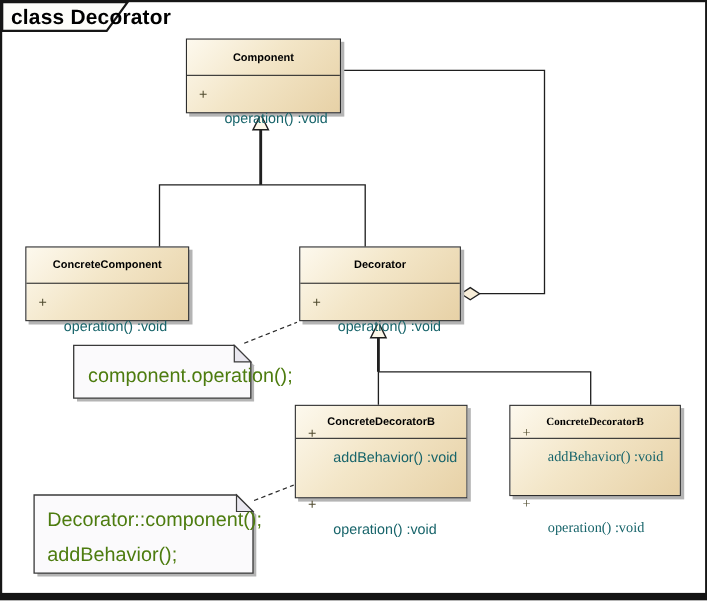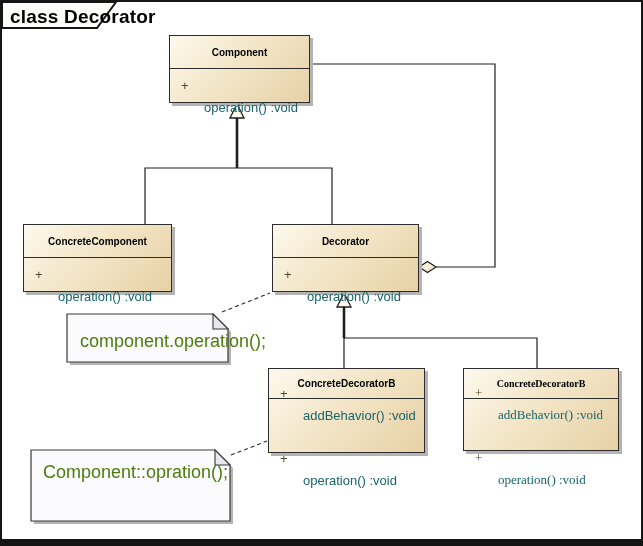--- a/index.html
+++ b/index.html
@@ -140,18 +140,19 @@
         <span class="sig">operation() :void</span>
       </div>
     </div>
   </div>
 
   <div class="note-text" style="left:80px;top:331px;">
     <span class="note-line">component.operation();</span>
   </div>
 
   <div class="note-text note2-text" style="left:43px;top:462px;">
-    <span class="note-line">Component::opration();</span>
+    <span class="note-line">Decorator::component();</span>
+    <span class="note-line">addBehavior();</span>
   </div>
 
   <div class="frame-border"></div>
   <div class="bottom-bar"></div>
 </div>
 
 </body></html>

